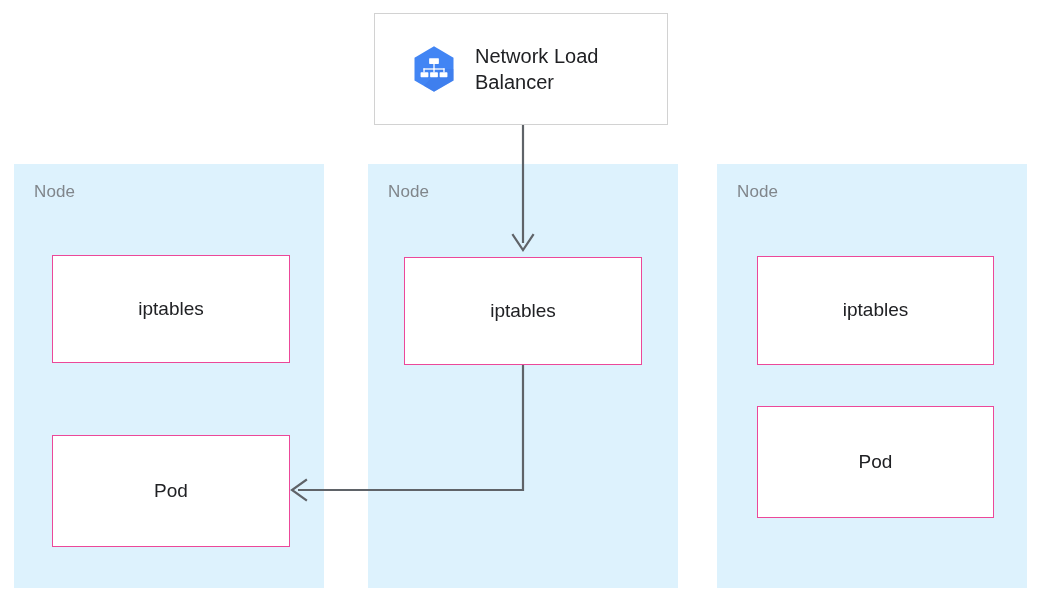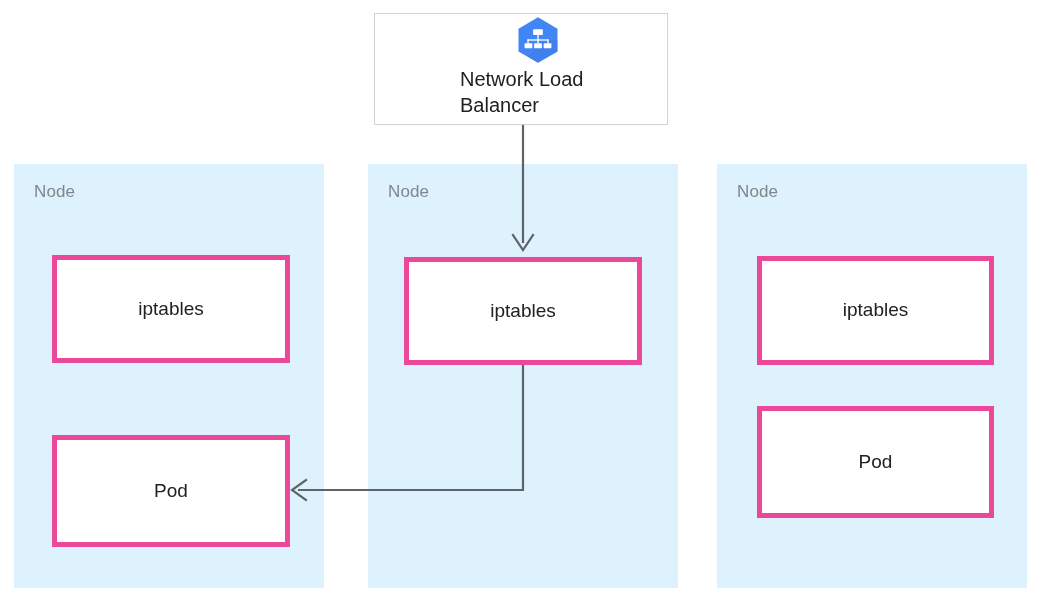--- a/index.html
+++ b/index.html
@@ -31,41 +31,40 @@
     font-size: 17px;
     color: #80868b;
     letter-spacing: 0.1px;
     white-space: nowrap;
   }
 
   
   .box {
     position: absolute;
     background: #ffffff;
-    border: 5px solid #ec4899;
+    border: 1px solid #ec4899;
     box-sizing: border-box;
     display: flex;
     align-items: center;
     justify-content: center;
   }
   .box-label {
     font-size: 19px;
     color: #202124;
     line-height: 1.2;
     white-space: nowrap;
   }
 
   
   .nlb-card {
     position: absolute;
     background: #ffffff;
     border: 1px solid #d2d2d2;
     box-sizing: border-box;
     display: flex;
-    flex-direction: column;
     align-items: center;
     padding-left: 33px;
   }
   .nlb-icon {
     width: 52px;
     height: 52px;
     flex: 0 0 auto;
     display: block;
   }
   .nlb-title {

